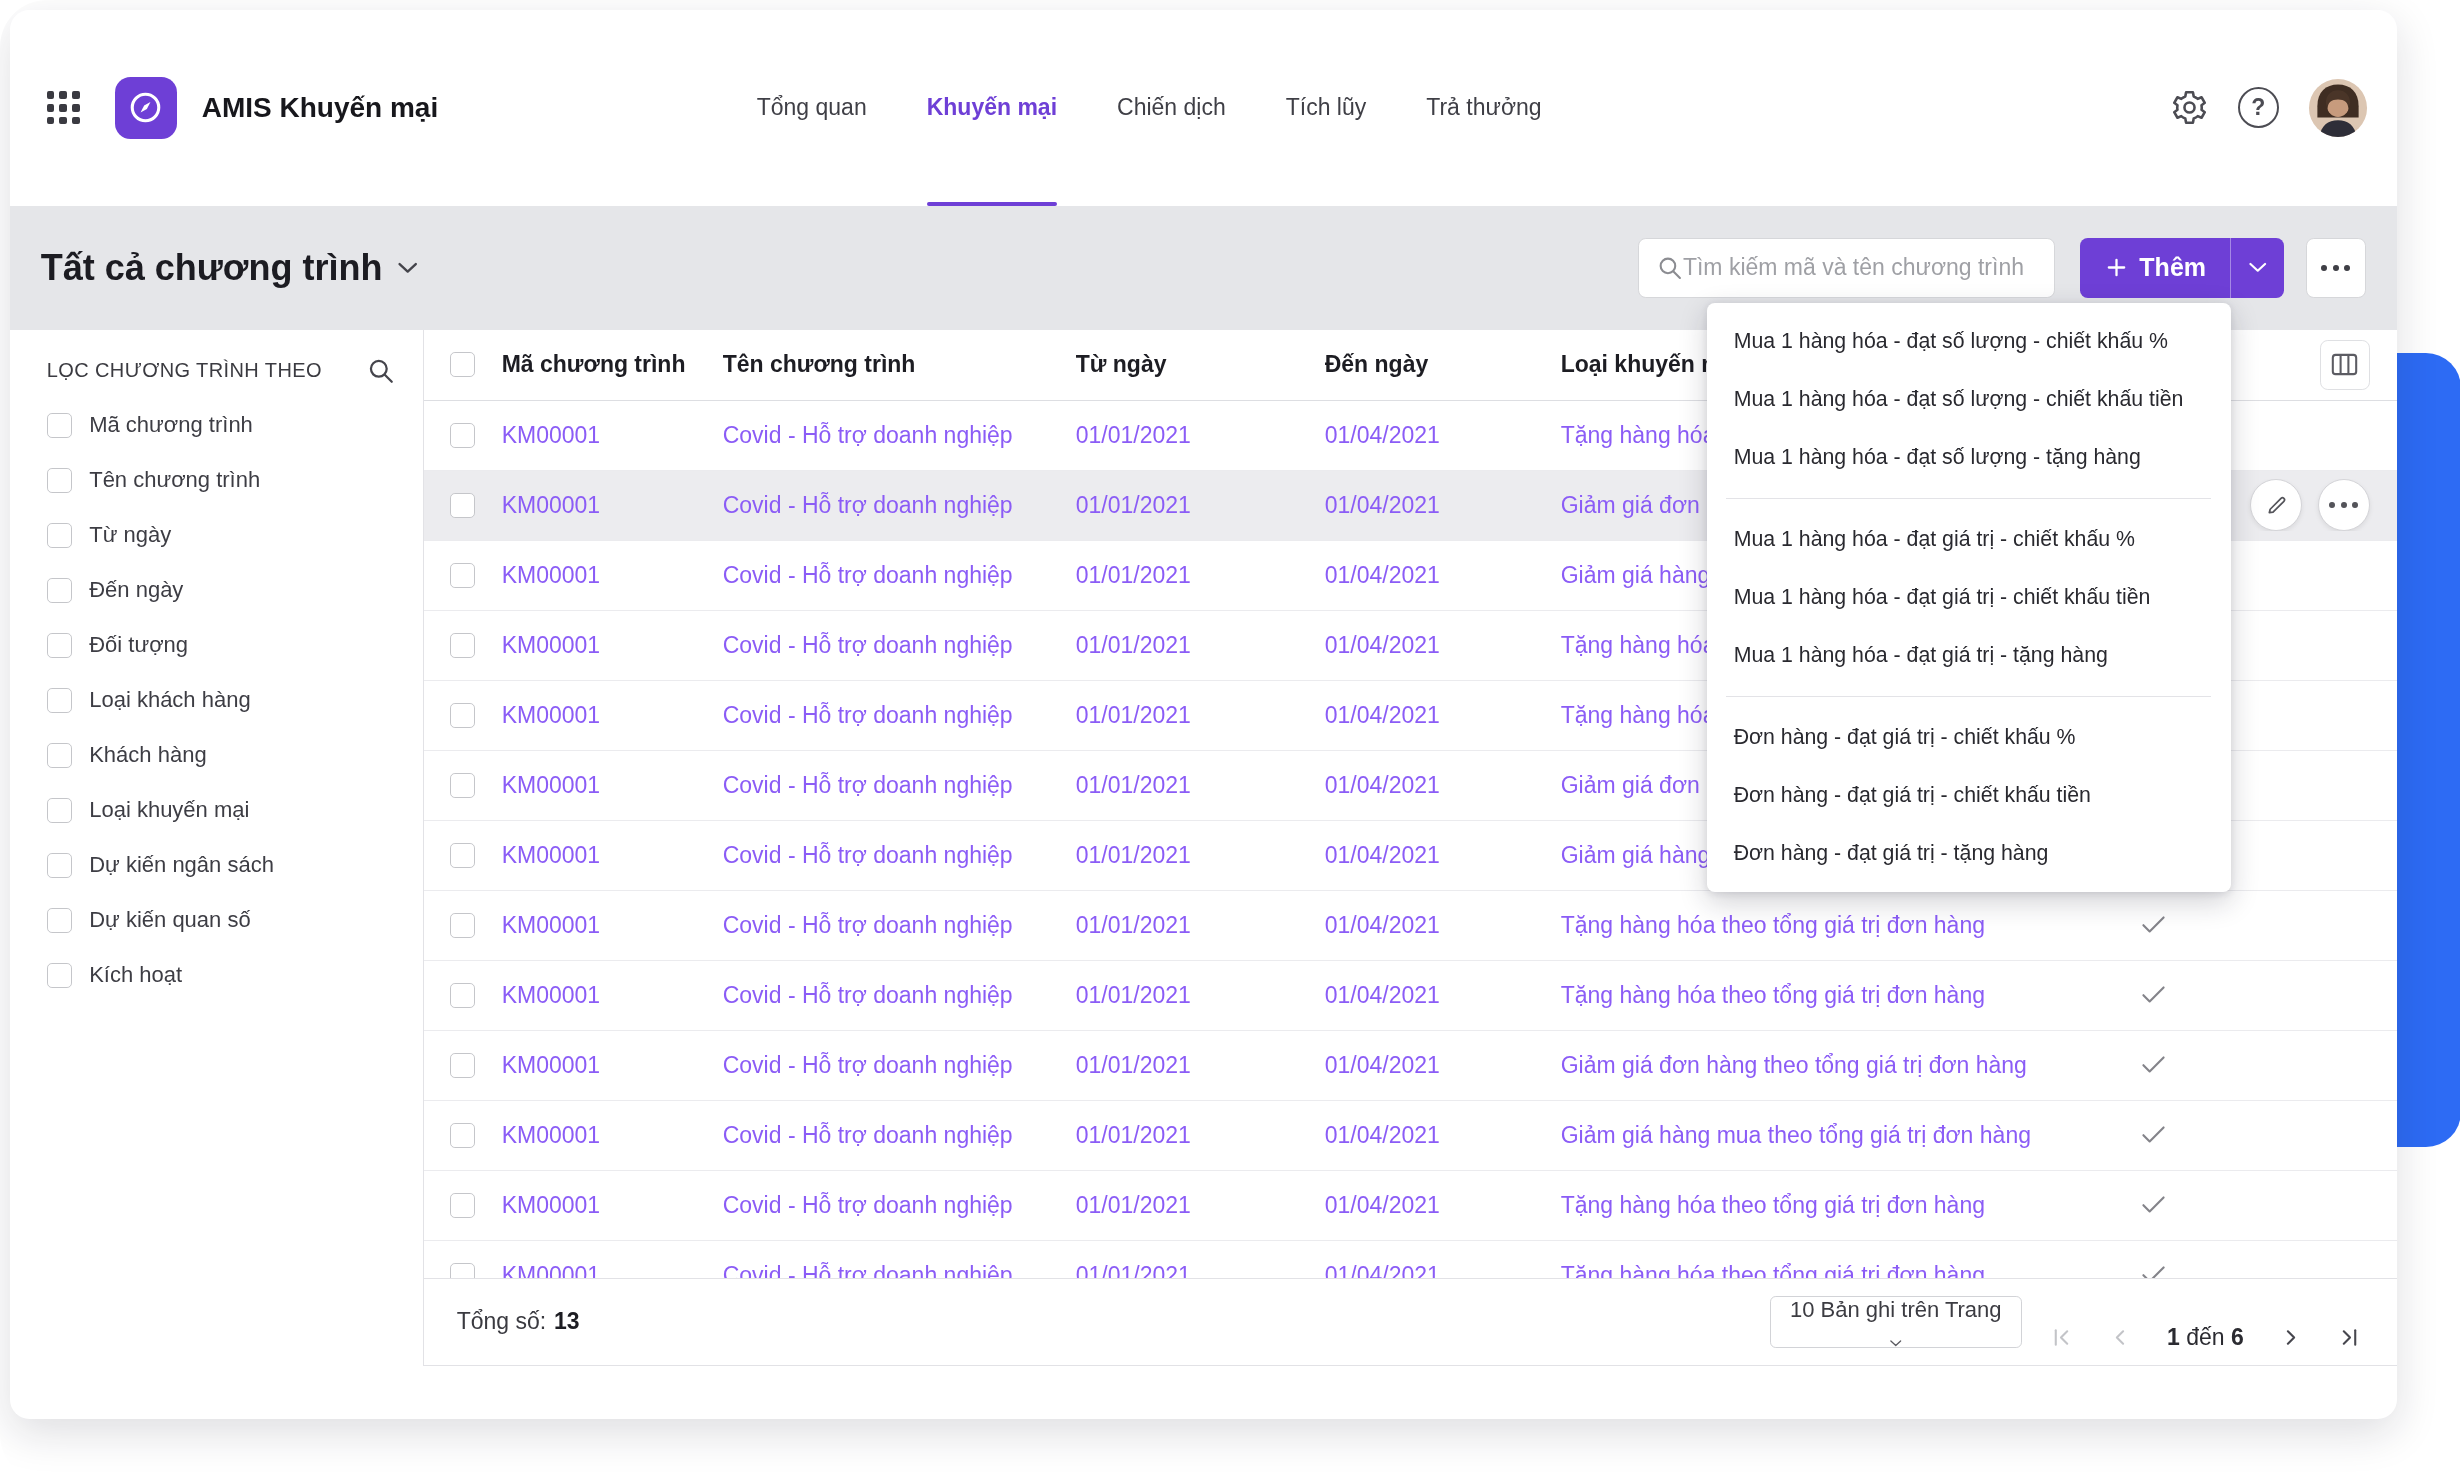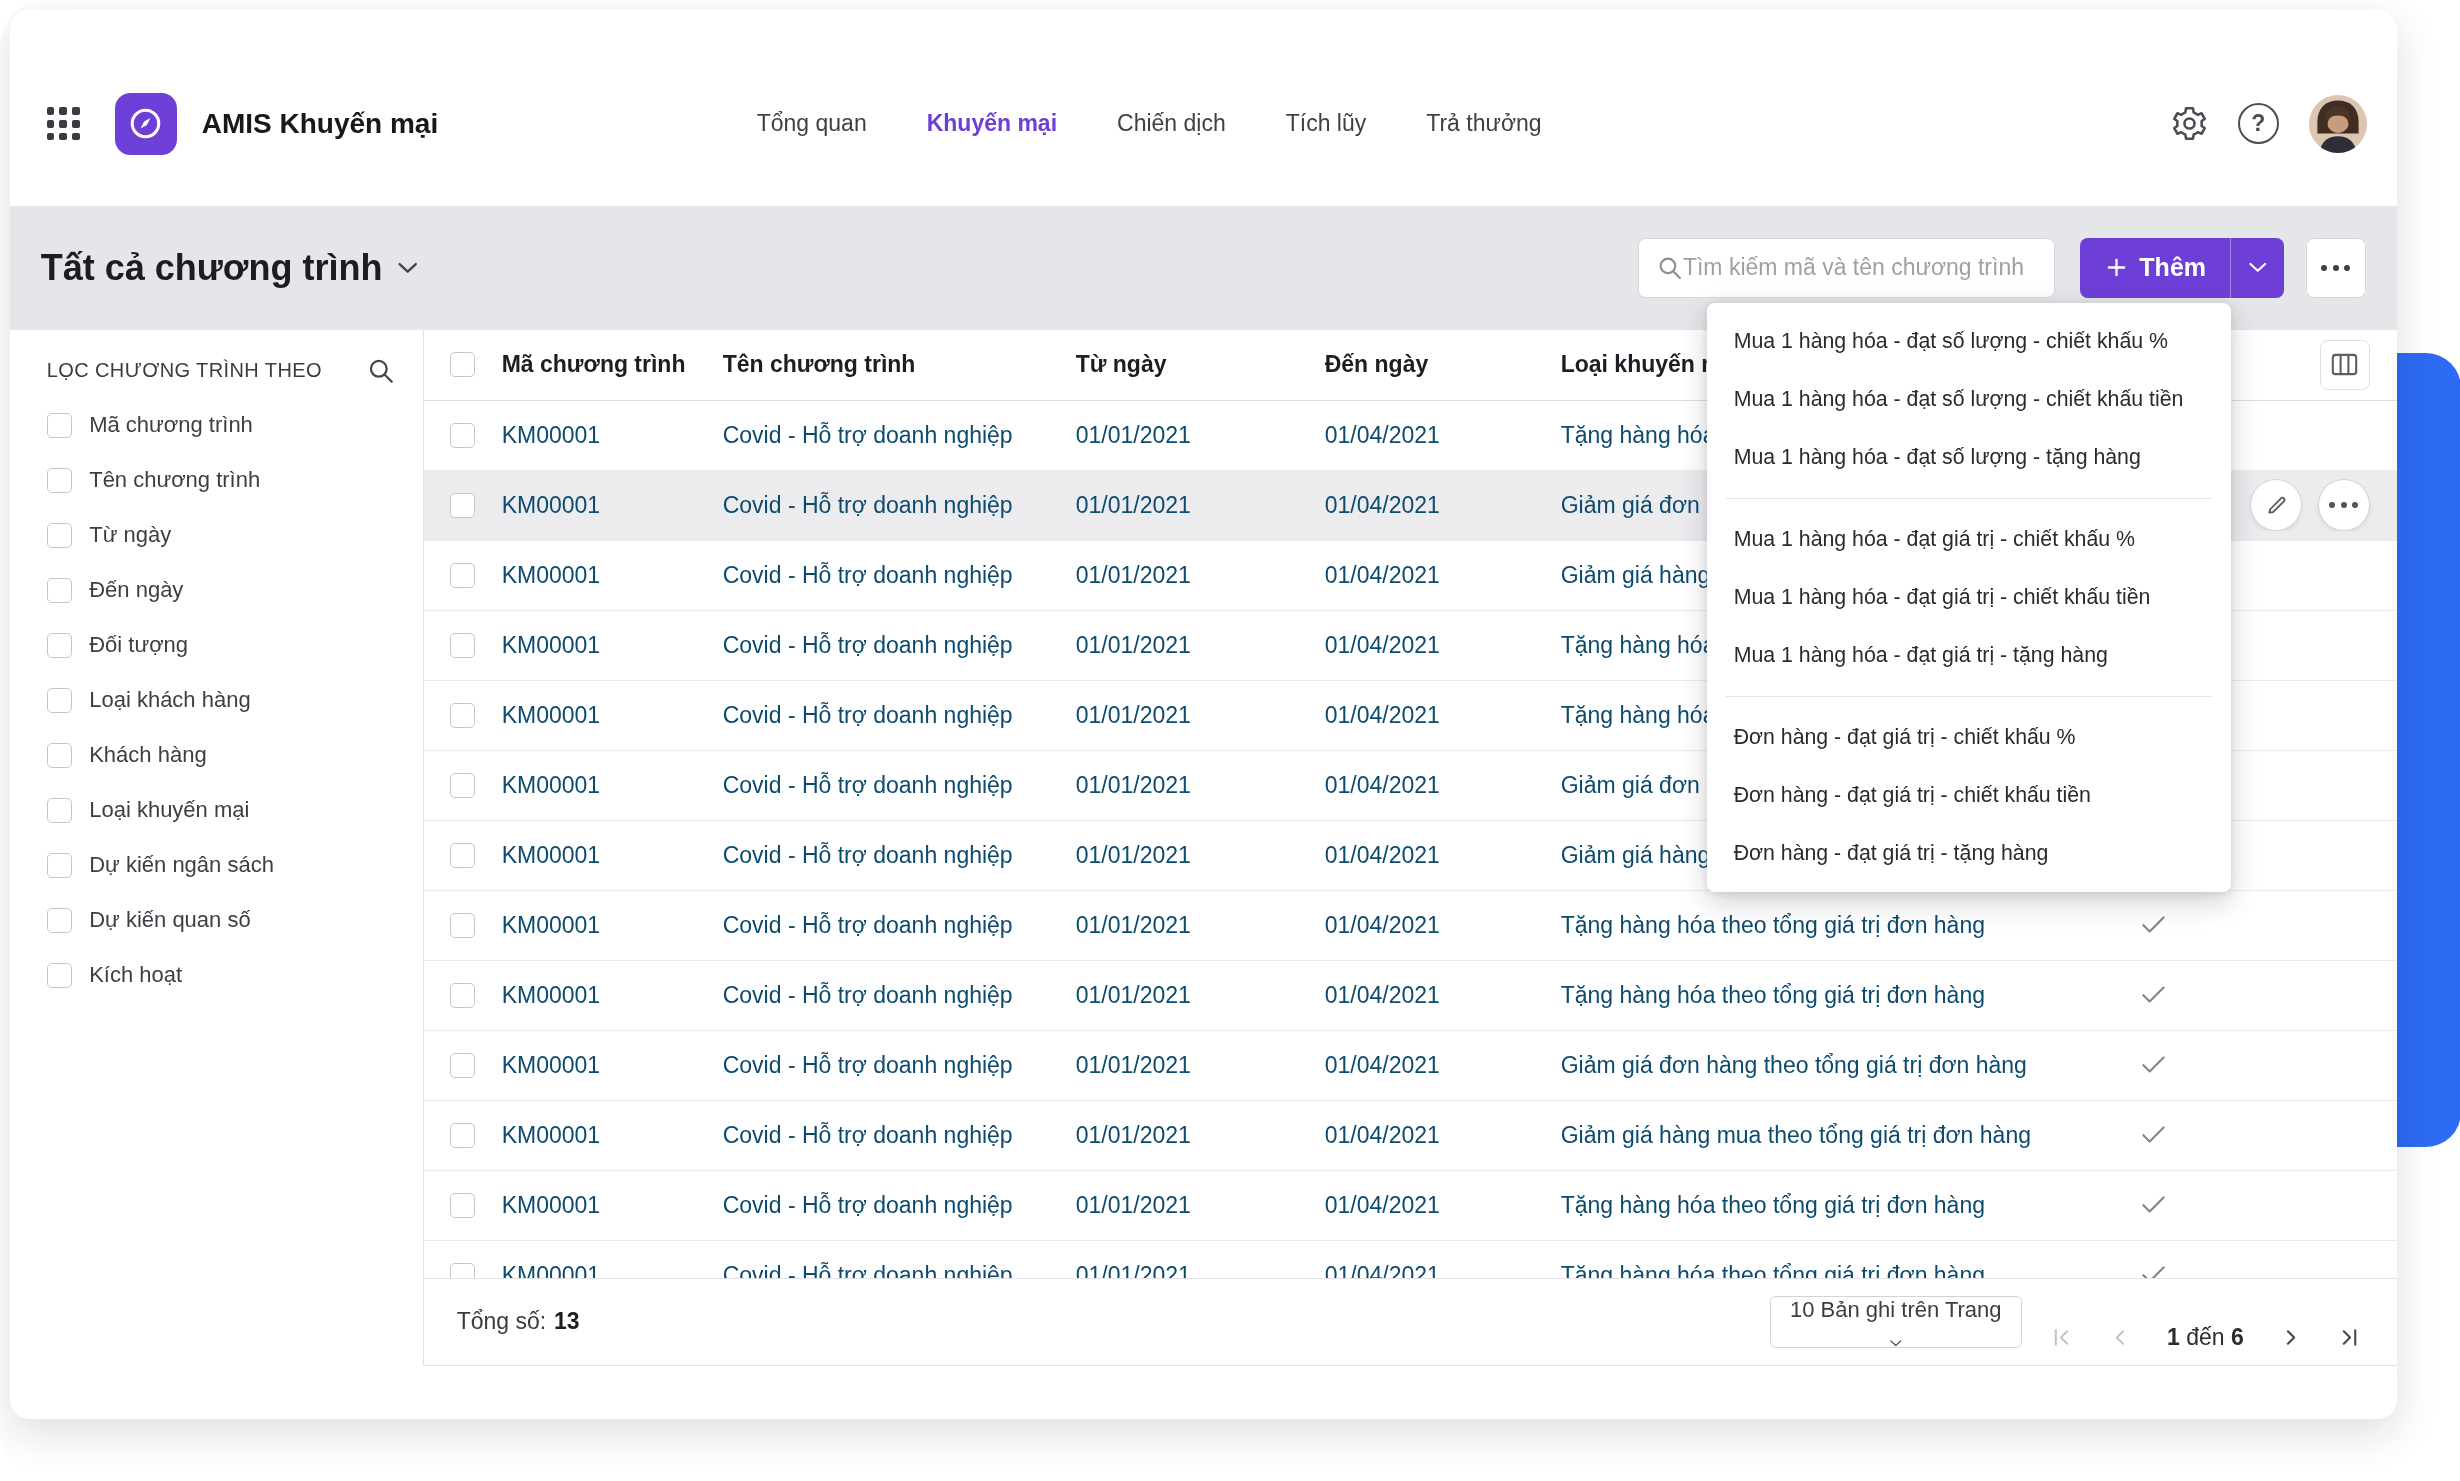--- a/index.html
+++ b/index.html
@@ -11,21 +11,21 @@
     border-radius:47px; overflow:hidden; }
 
   .blue-shape { position:absolute; right:0; top:353px; width:126px; height:794px;
     background:var(--accent-blue); border-radius:35px; z-index:0; }
 
   .app-card { position:absolute; left:9.7px; top:9.7px; width:2387px; height:1409px;
     background:#fff; border-radius:19.4px; z-index:1;
     box-shadow:0 13.6px 43px rgba(20,20,40,.14); }
 
   
-  .topbar { position:absolute; left:0; top:16px; right:0; height:196px;
+  .topbar { position:absolute; left:0; top:0; right:0; height:196px;
     display:flex; align-items:center; }
   .apps-grid { margin-left:37px; width:33px; height:33px; display:grid;
     grid-template-columns:repeat(3,7.8px); grid-template-rows:repeat(3,7.8px);
     gap:4.9px; cursor:pointer; }
   .apps-grid i { background:#3a3a41; border-radius:1.9px; }
   .logo { margin-left:35px; width:62px; height:62px; border-radius:15.5px;
     background:var(--accent-purple); display:flex; align-items:center;
     justify-content:center; cursor:pointer; flex:0 0 auto; }
   .app-title { margin-left:25px; font-size:28px; font-weight:bold; color:#17171c; white-space:nowrap; }
   .nav { position:absolute; left:747px; top:0; height:100%; display:flex; gap:60px; }
@@ -93,21 +93,21 @@
     font-weight:bold; color:#1d1d23; }
   .thead .cell, .row .cell { white-space:nowrap; overflow:hidden; }
   .c-select { display:flex; justify-content:center; }
   .c-active { display:flex; justify-content:center; color:#84848a; }
   .c-actions { display:flex; justify-content:flex-end; gap:15.5px; padding-right:27px; }
   .col-config { background:none; border:1px solid #dfe0e3; border-radius:7.8px;
     width:50px; height:50px; display:flex; align-items:center; justify-content:center;
     color:#5c5c63; cursor:pointer; }
   .tbody { flex:1; overflow:hidden; }
   .row { height:70px; border-bottom:1px solid #ebebee; font-size:23px;
-    color:#0c4a6e; background:#fff; cursor:pointer; }
+    color:#8b5cf6; background:#fff; cursor:pointer; }
   .row.hover { background:#ececef; }
   .row .c-actions { visibility:hidden; }
   .row.hover .c-actions { visibility:visible; }
   .row-btn { width:52px; height:52px; border-radius:50%; background:#fff;
     border:1px solid #d4d4d8; box-shadow:0 1.9px 5.8px rgba(0,0,0,.08);
     display:flex; align-items:center; justify-content:center; color:#54545a;
     cursor:pointer; flex:0 0 auto; }
 
   .tfoot { height:87px; border-top:1px solid #e2e2e6; display:flex;
     align-items:center; padding:0 35px 0 33px; font-size:23px; color:#3a3a40; }

